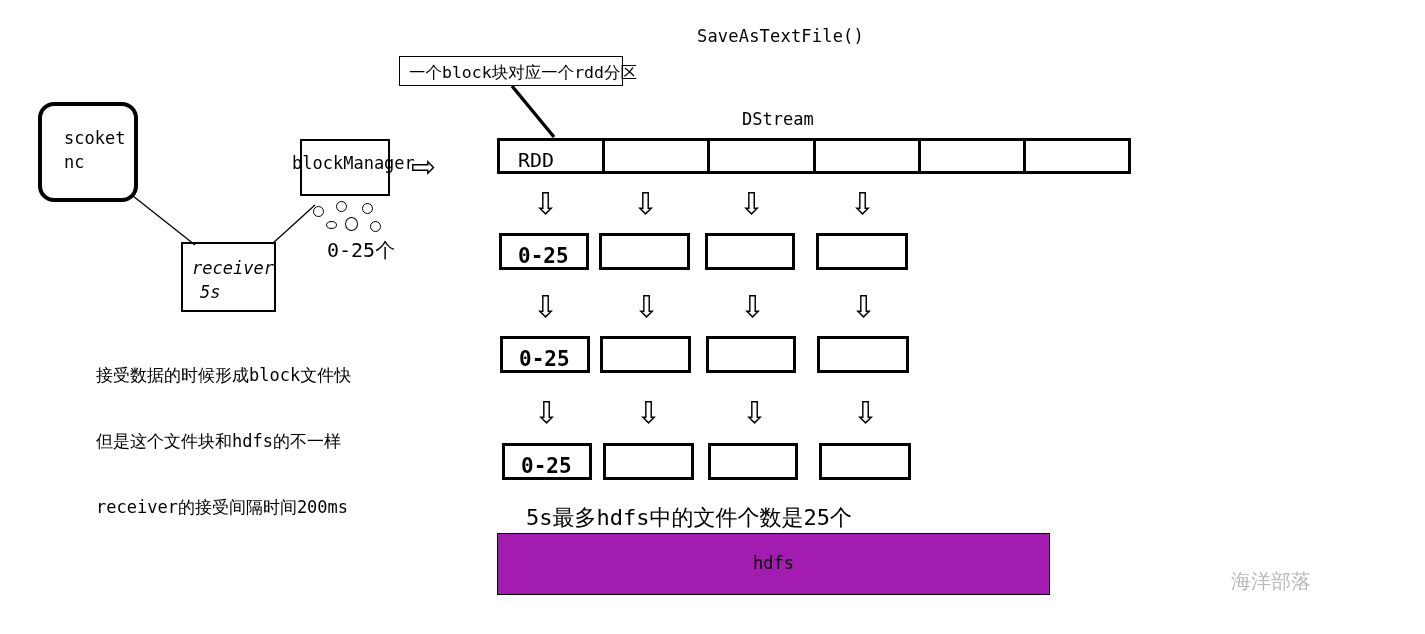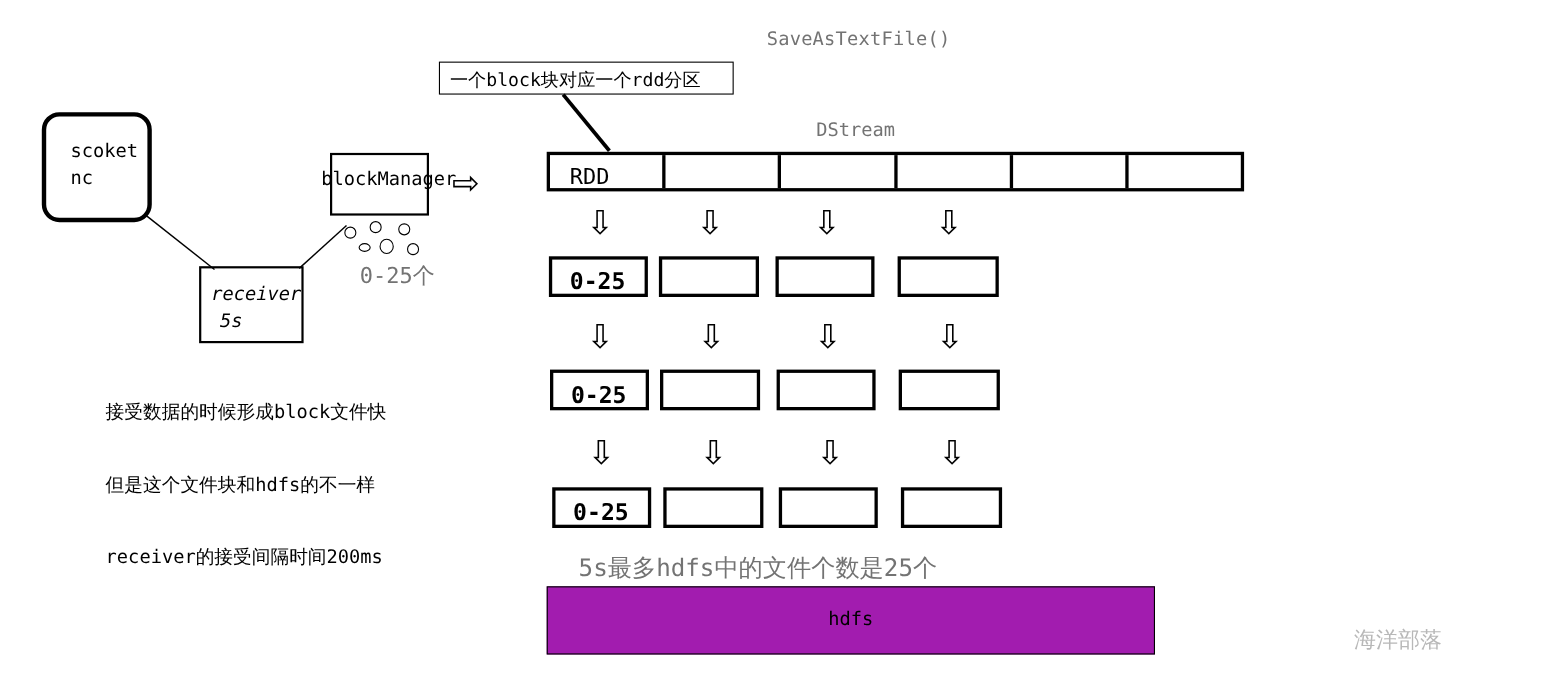--- a/index.html
+++ b/index.html
@@ -17,21 +17,21 @@
     height: 634px;
     background: #ffffff;
     overflow: hidden;
   }
 
   
   .txt {
     position: absolute;
     white-space: pre;
     font-family: "DejaVu Sans Mono", "Liberation Mono", monospace;
-    color: #737373;
+    color: #000000;
     line-height: 1.0;
   }
   .t-save      { left: 697px; top: 28px;  font-size: 17px; letter-spacing: 0.2px; }
   .t-dstream   { left: 742px; top: 111px; font-size: 17px; }
   .t-note-0_25 { left: 327px; top: 240px; font-size: 20px; }
   .t-hdfs-note { left: 526px; top: 507px; font-size: 22px; }
   .t-watermark {
     left: 1231px; top: 571px; font-size: 20px;
     color: #b8b8b8;
     font-family: "DejaVu Sans", "Liberation Sans", sans-serif;
@@ -72,21 +72,21 @@
   .sbox .line {
     position: absolute;
     font-size: 17px;
     white-space: pre;
   }
 
   
   .callout {
     position: absolute;
     left: 399px; top: 56px;
-    width: 268px; height: 30px;
+    width: 224px; height: 30px;
     border: 1px solid #000;
     background: #fff;
     box-sizing: border-box;
   }
   .callout span {
     position: absolute;
     left: 9px; top: 5px;
     font-size: 16.5px;
     white-space: pre;
   }

